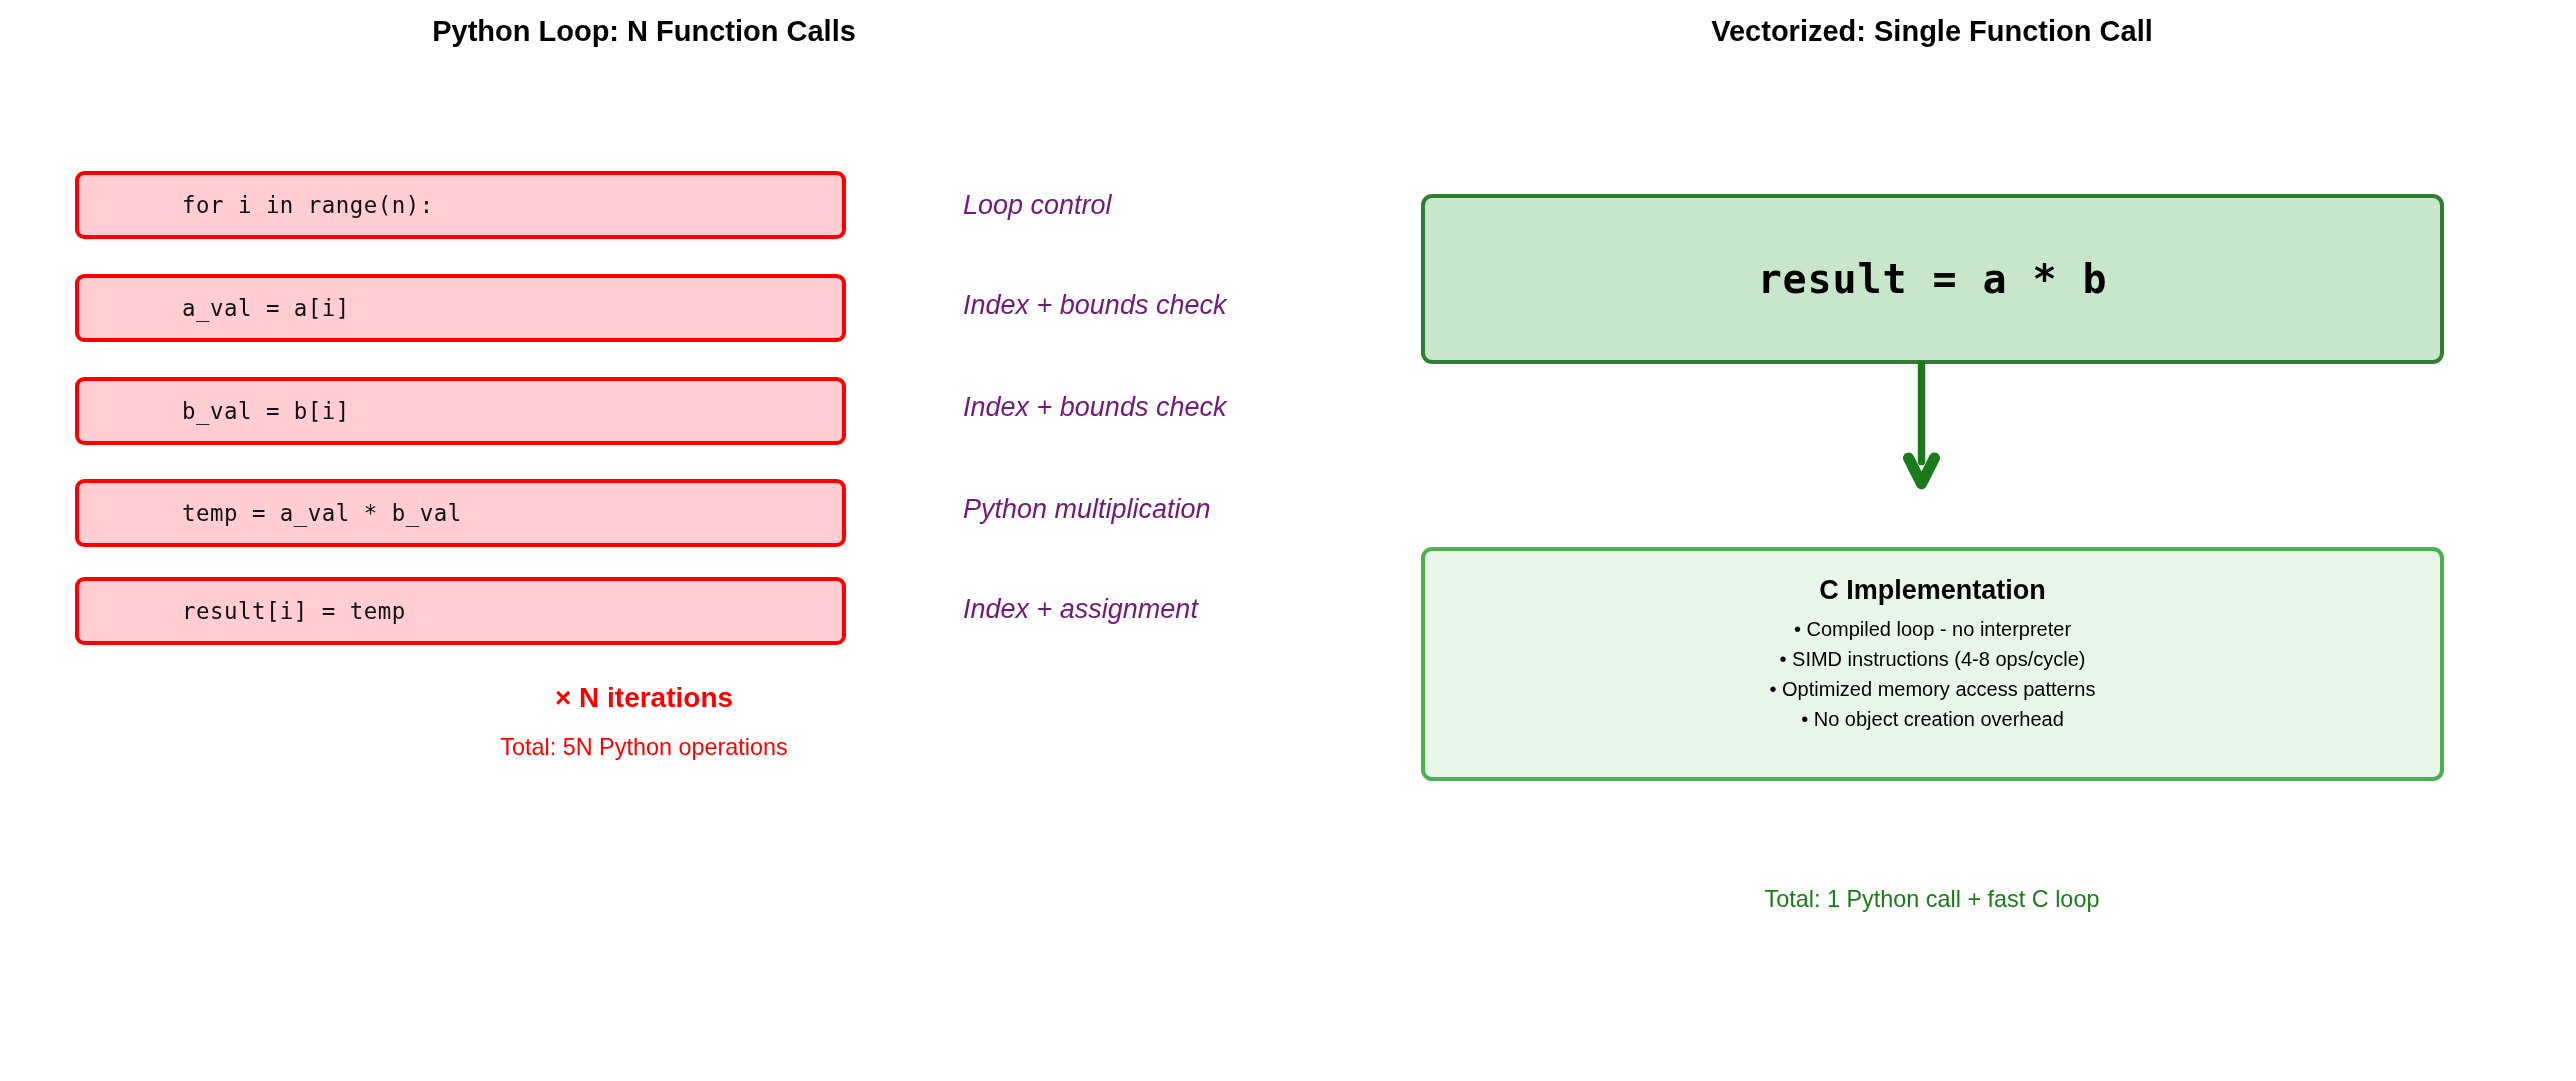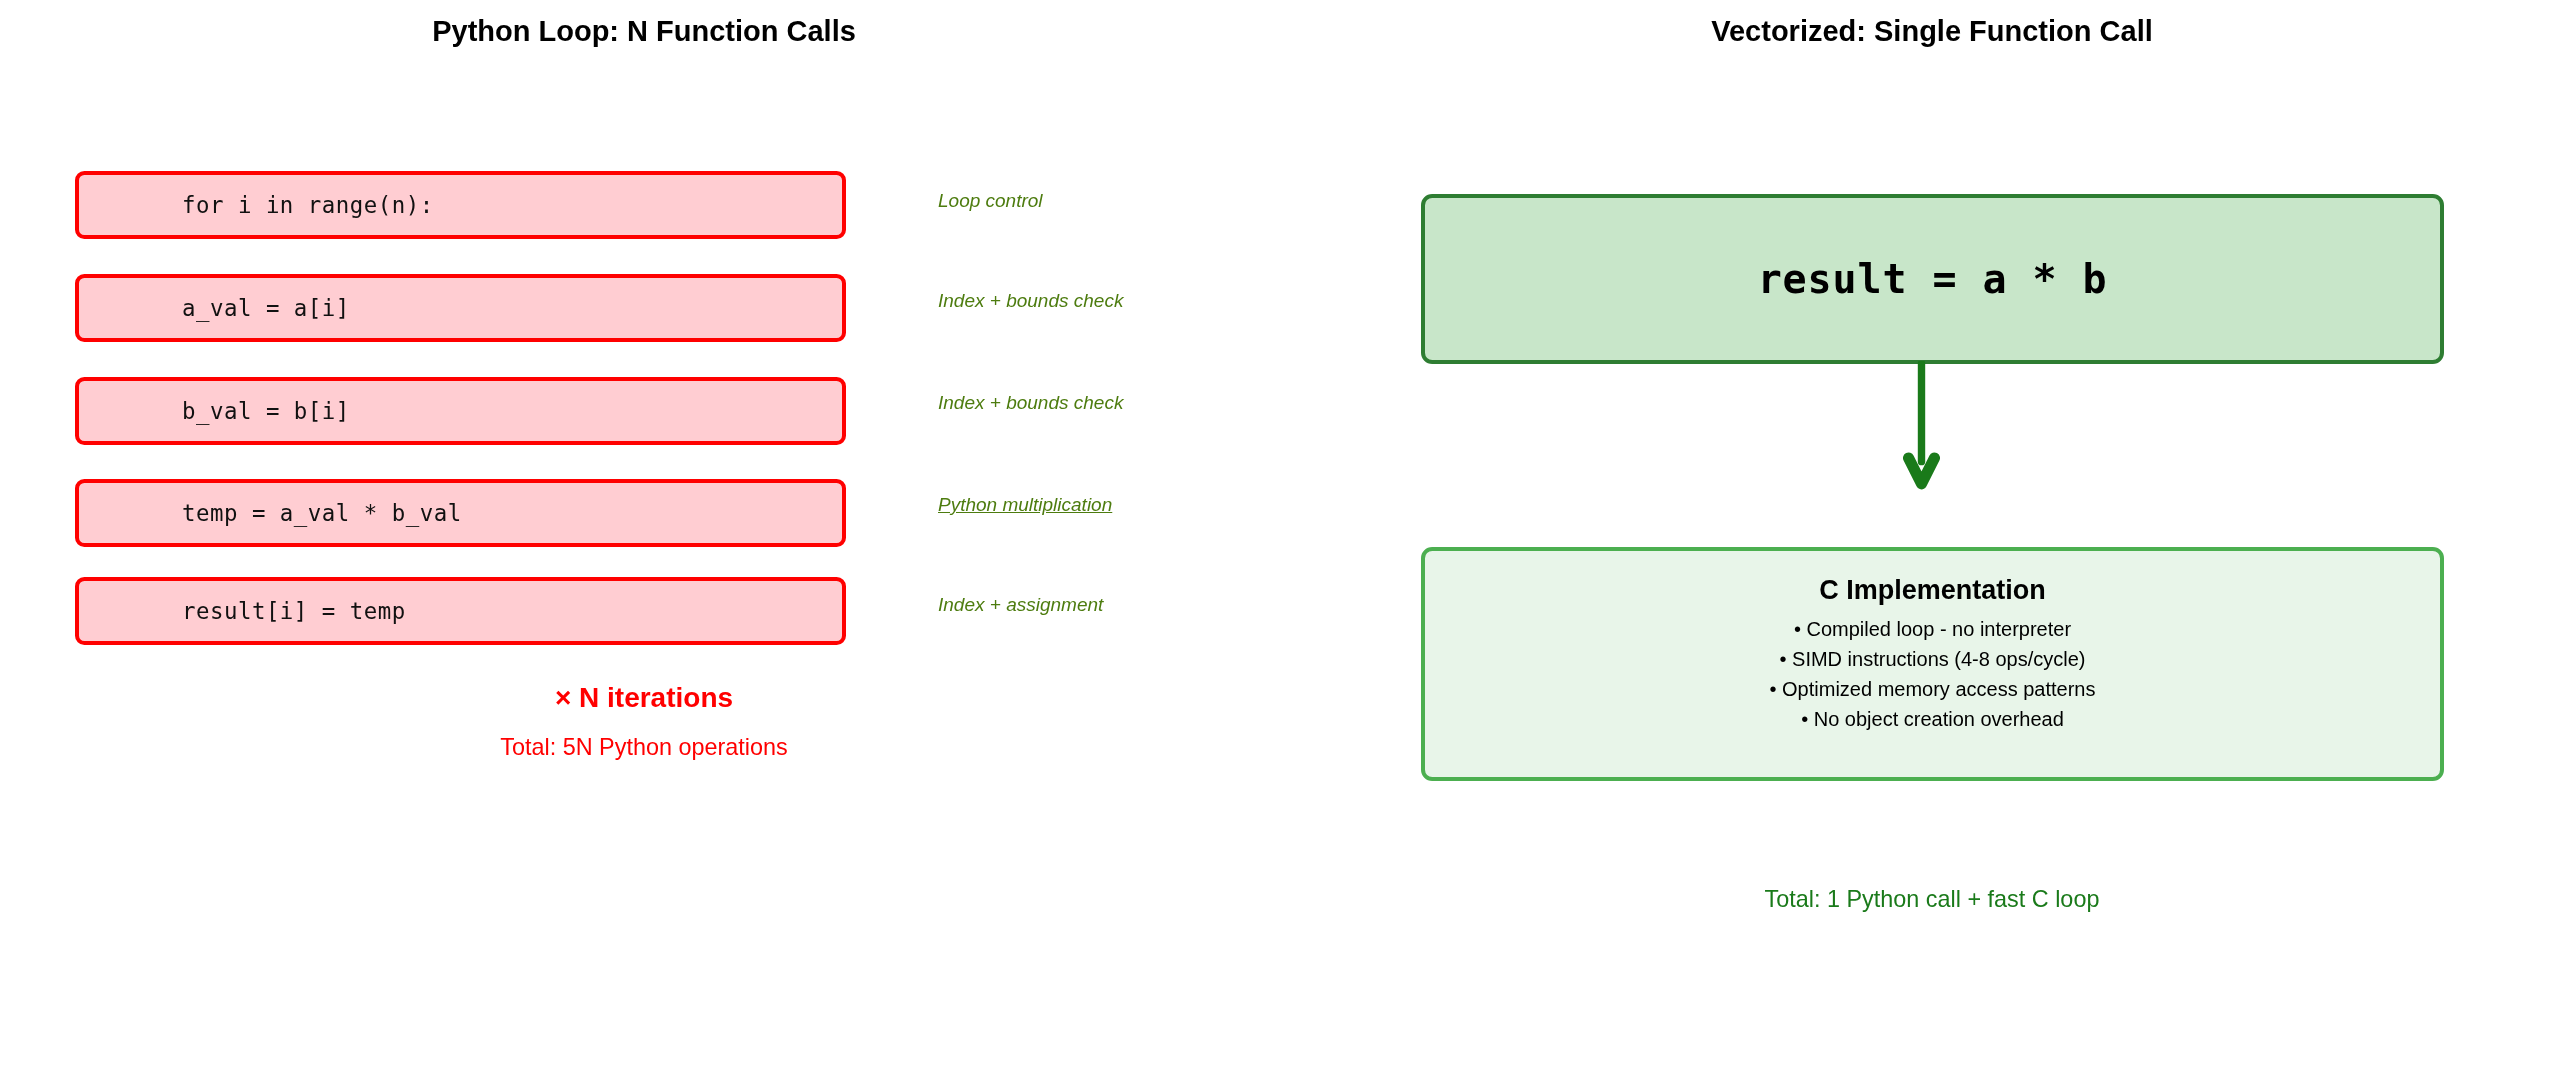--- a/index.html
+++ b/index.html
@@ -56,31 +56,31 @@
   }
   .loop-box.b0 { top: 171px; }
   .loop-box.b1 { top: 274px; }
   .loop-box.b2 { top: 377px; }
   .loop-box.b3 { top: 479px; }
   .loop-box.b4 { top: 577px; }
 
   
   .annotation {
     position: absolute;
-    left: 938px;
+    left: 963px;
     font-family: "Liberation Sans", sans-serif;
     font-style: italic;
-    font-size: 19px;
-    color: #4d7c0f;
+    font-size: 27px;
+    color: #701a75;
     white-space: nowrap;
   }
   .annotation.a0 { top: 190px; }
   .annotation.a1 { top: 290px; }
   .annotation.a2 { top: 392px; }
-  .annotation.a3 { top: 494px; text-decoration: underline; }
+  .annotation.a3 { top: 494px; }
   .annotation.a4 { top: 594px; }
 
   
   #iterations-label {
     position: absolute;
     left: 0px;
     top: 682px;
     width: 1288px;
     text-align: center;
     font-family: "Liberation Sans", sans-serif;

